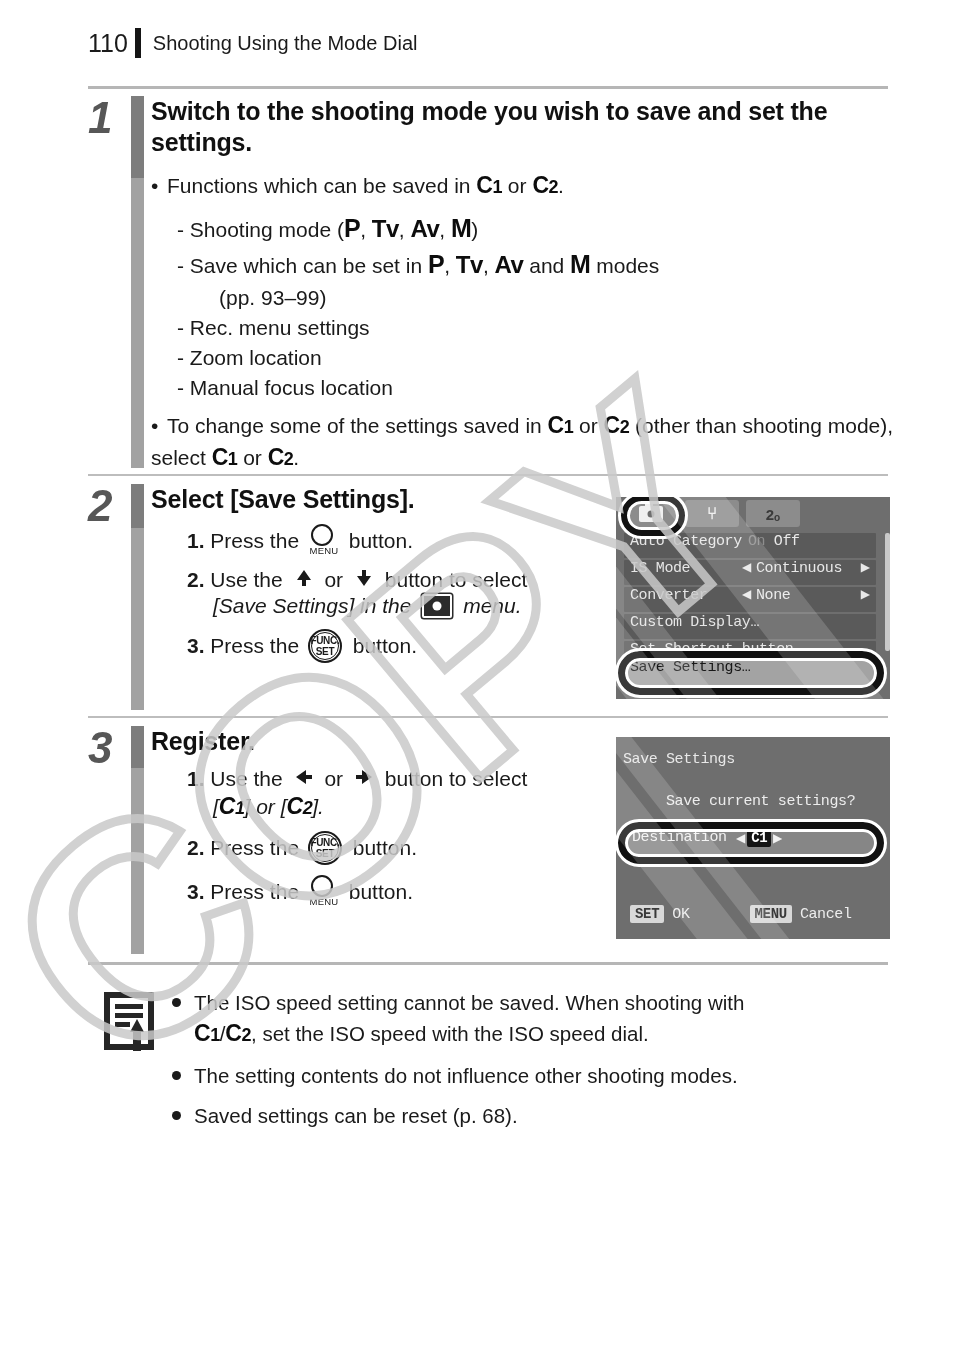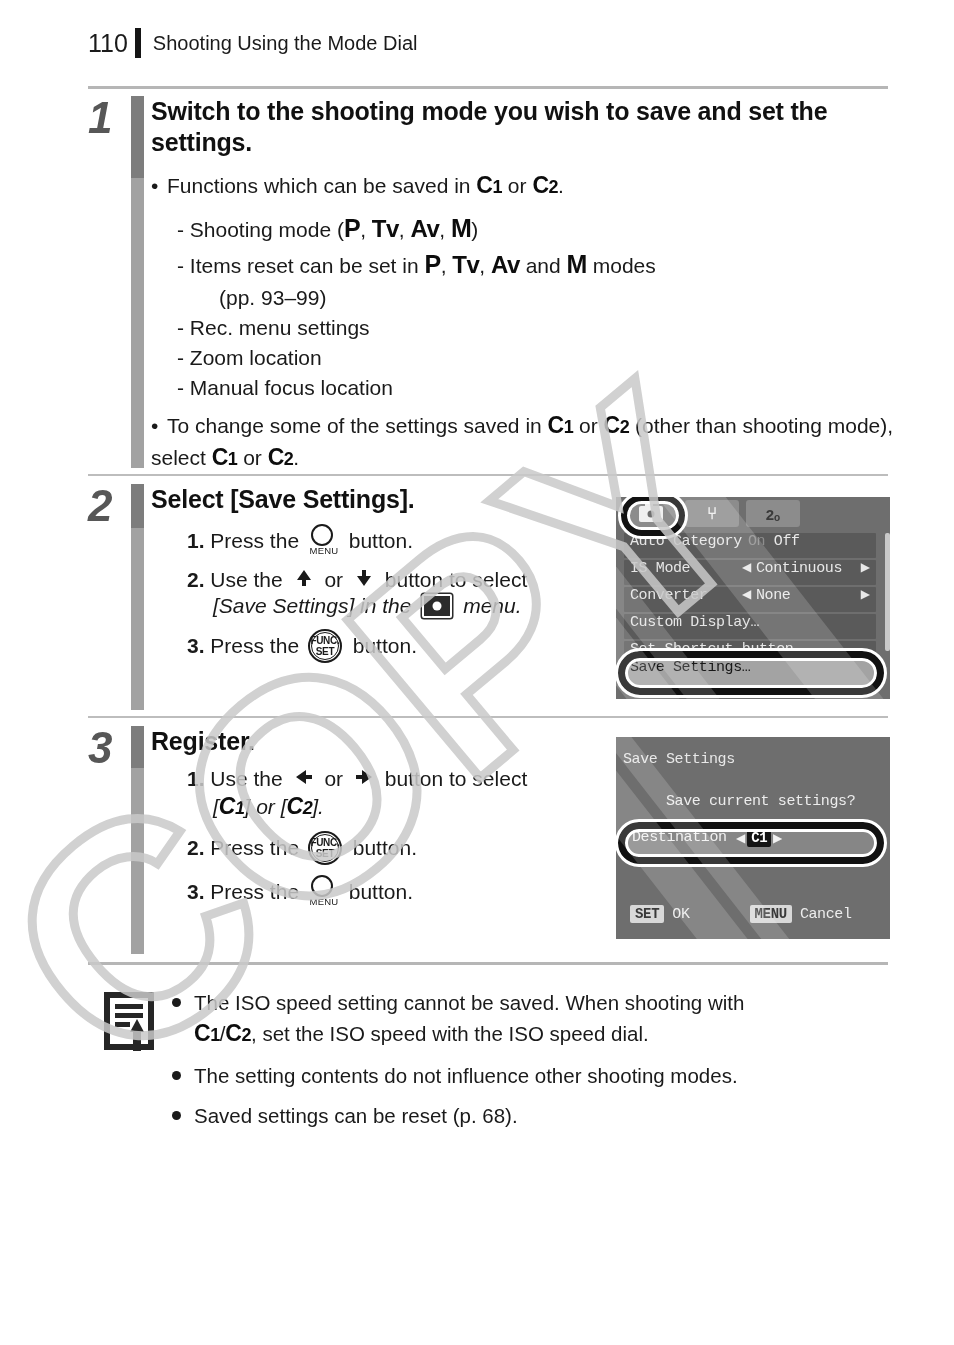--- a/index.html
+++ b/index.html
@@ -472,21 +472,21 @@
         </span>
 
         <div class="dash-line" style="margin-top:8px;">
           -&nbsp;<span>Shooting mode (</span><span class="mode mode-p">P</span><span>,</span>
           <span class="mode mode-tv">Tv</span><span>,</span>
           <span class="mode mode-av">Av</span><span>,</span>
           <span class="mode mode-m">M</span><span>)</span>
         </div>
 
         <div class="dash-line">
-          -&nbsp;<span>Items reset can be set in</span>
+          -&nbsp;<span>Save which can be set in</span>
           <span class="mode mode-p">P</span><span>,</span>
           <span class="mode mode-tv">Tv</span><span>,</span>
           <span class="mode mode-av">Av</span>
           <span>and</span>
           <span class="mode mode-m">M</span>
           <span>modes</span>
           <span class="indent-cont">(pp. 93–99)</span>
         </div>
 
         <div class="dash-line">-&nbsp;<span>Rec. menu settings</span></div>

